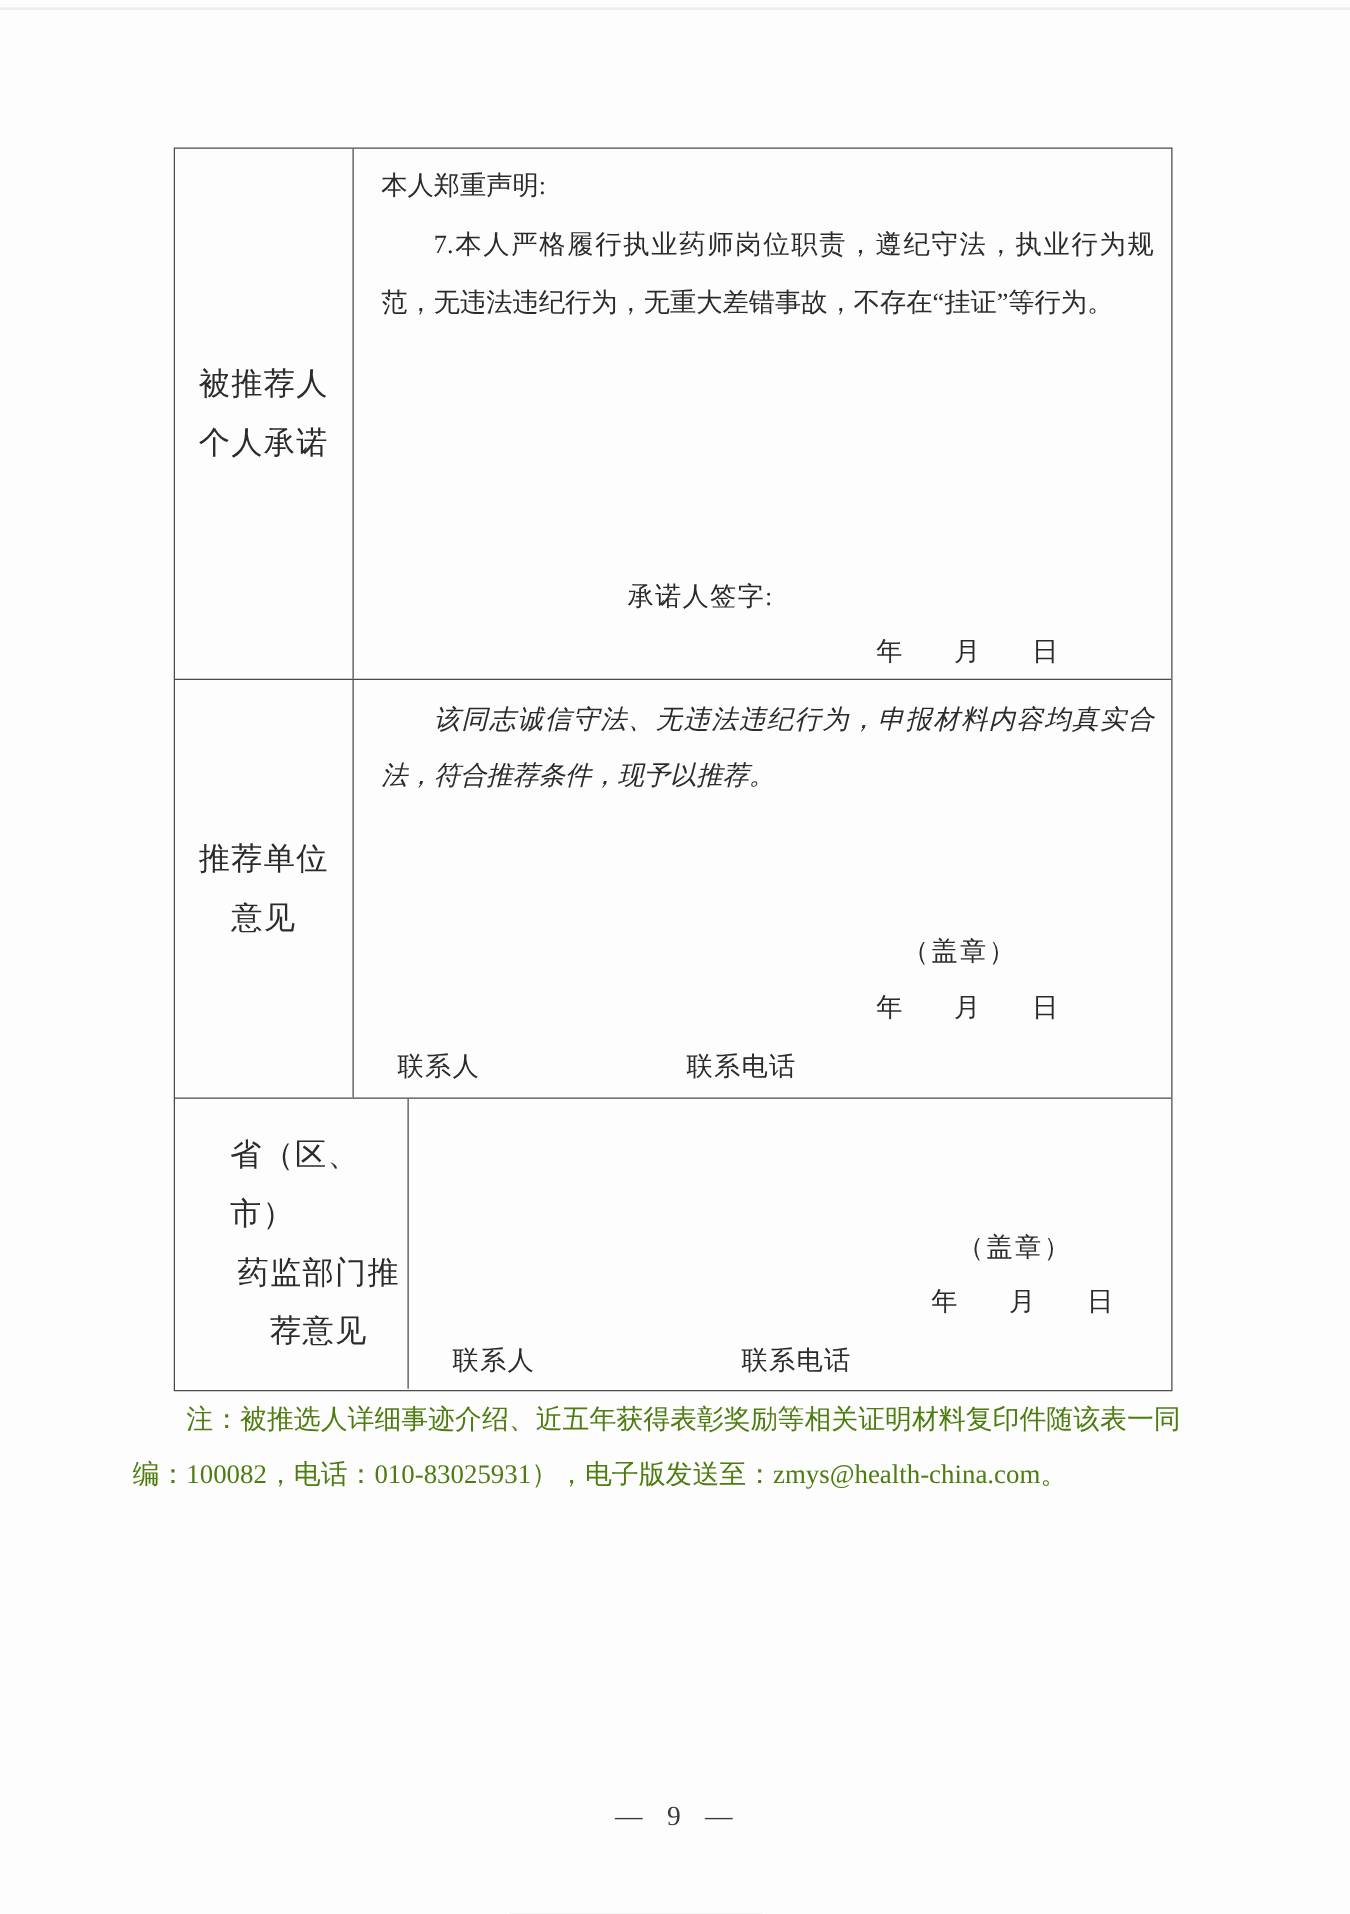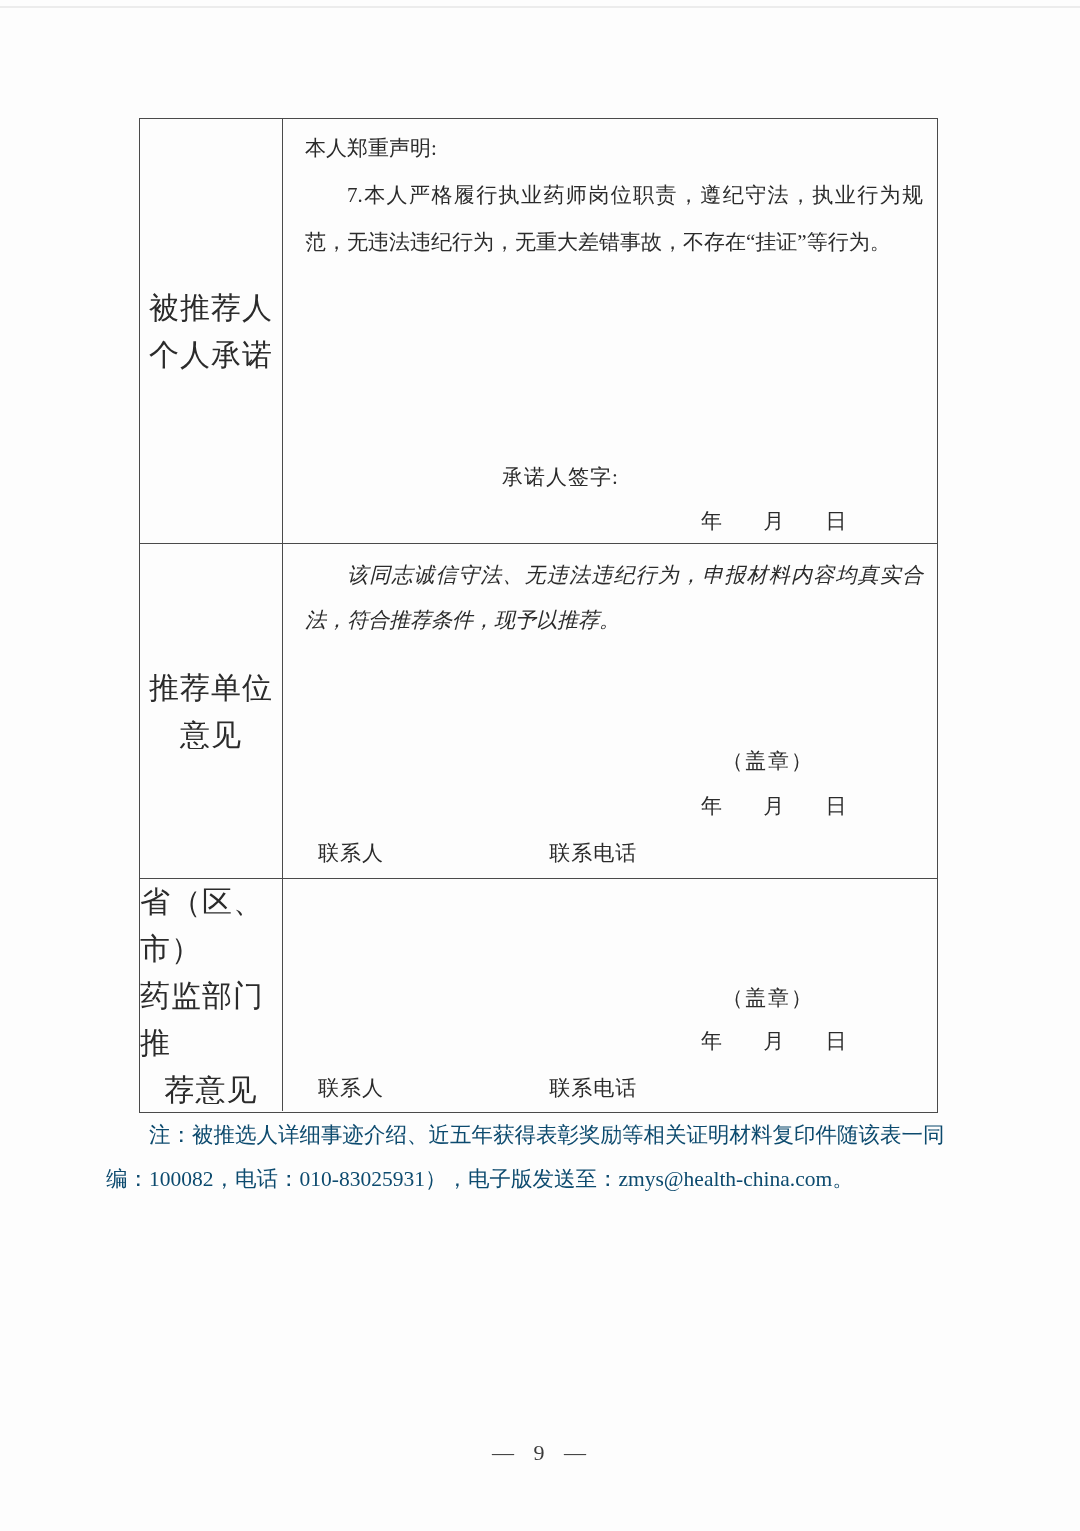--- a/index.html
+++ b/index.html
@@ -14,29 +14,29 @@
   .scan-edge{
     position:absolute;top:6px;left:0;width:100%;height:2px;
     background:#ececec;
   }
   
   .doc-table{
     position:absolute;left:139px;top:118px;width:799px;height:995px;
     border:1.5px solid #4a4a4a;box-sizing:border-box;
   }
   .t-row{display:flex;box-sizing:border-box;border-bottom:1.5px solid #4a4a4a;}
-  .t-row:last-child{border-bottom:none;}
+  .t-row:last-child{border-bottom:none;margin-left:44px;}
   .row1{height:425px;}
   .row2{height:335px;}
   .row3{height:232px;}
   .t-label{
     width:143px;flex:none;box-sizing:border-box;
     border-right:1.5px solid #4a4a4a;
     display:flex;flex-direction:column;justify-content:center;align-items:center;
-    font-size:30px;line-height:47px;letter-spacing:1px;
+    font-size:25px;line-height:47px;letter-spacing:1px;
   }
   .t-content{flex:1 1 auto;position:relative;font-size:21px;box-sizing:border-box;}
   .row1 .t-content{padding:6px 14px 0 22px;}
   .row2 .t-content{padding:9px 14px 0 22px;}
   .para{margin:0;line-height:47px;text-align:justify;}
   .row2 .para{line-height:45px;font-style:italic;}
   .para.indent{text-indent:2em;}
   .sig-line{position:absolute;top:344px;left:219px;letter-spacing:1px;}
   .date-line{position:absolute;left:418px;letter-spacing:2px;word-spacing:32px;white-space:nowrap;}
   .row1 .date-line{top:388px;}
@@ -46,21 +46,21 @@
   .row3 .seal{top:105px;}
   .row3 .date-line{top:148px;}
   .contact-line{position:absolute;left:0;right:12px;white-space:nowrap;}
   .row2 .contact-line{top:295px;}
   .row3 .contact-line{top:195px;}
   .contact-name{margin-left:35px;letter-spacing:1px;}
   .contact-phone{margin-left:160px;letter-spacing:1px;}
   
   .note{
     position:absolute;left:106px;top:1113px;width:884px;
-    font-size:21.5px;line-height:44px;color:#0c4a6e;
+    font-size:21.5px;line-height:44px;color:#4d7c0f;
   }
   .note-line{white-space:nowrap;}
   .note-line.first{text-indent:2em;}
   
   .page-number{
     position:absolute;top:1440px;left:0;width:100%;
     text-align:center;font-size:22px;letter-spacing:2px;word-spacing:10px;color:#3a3a3a;
   }
 </style>
 </head>

